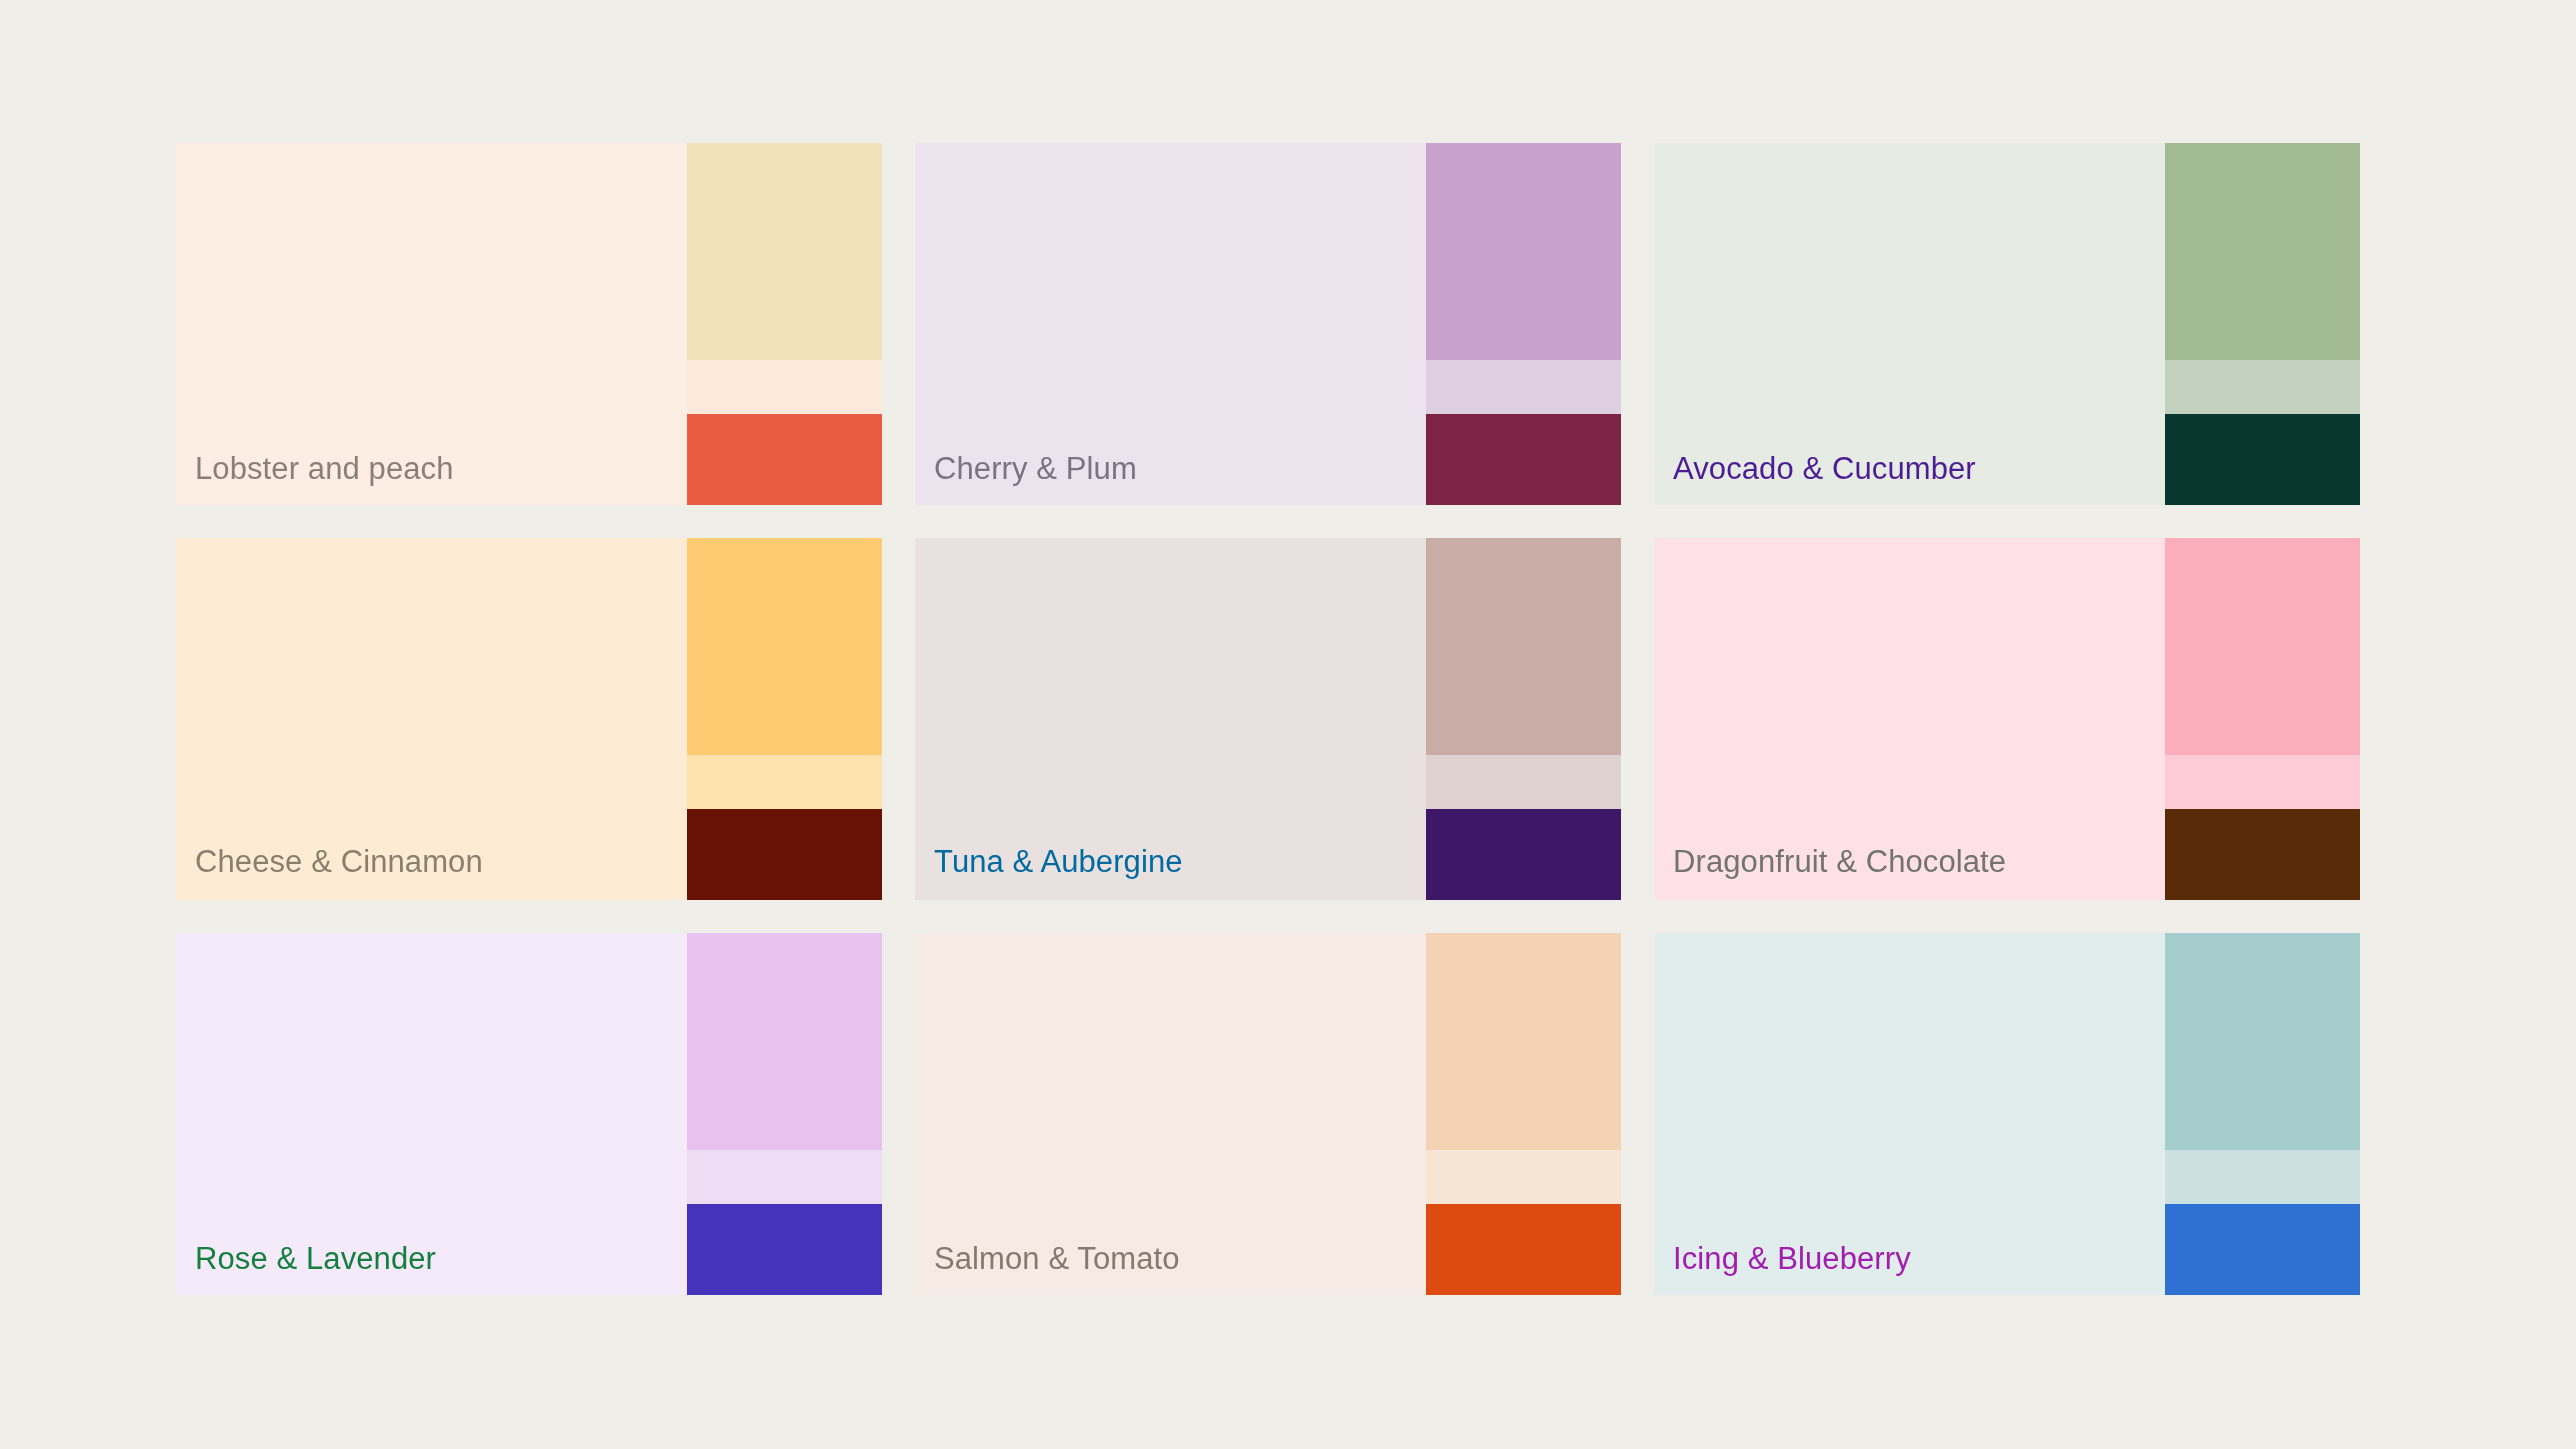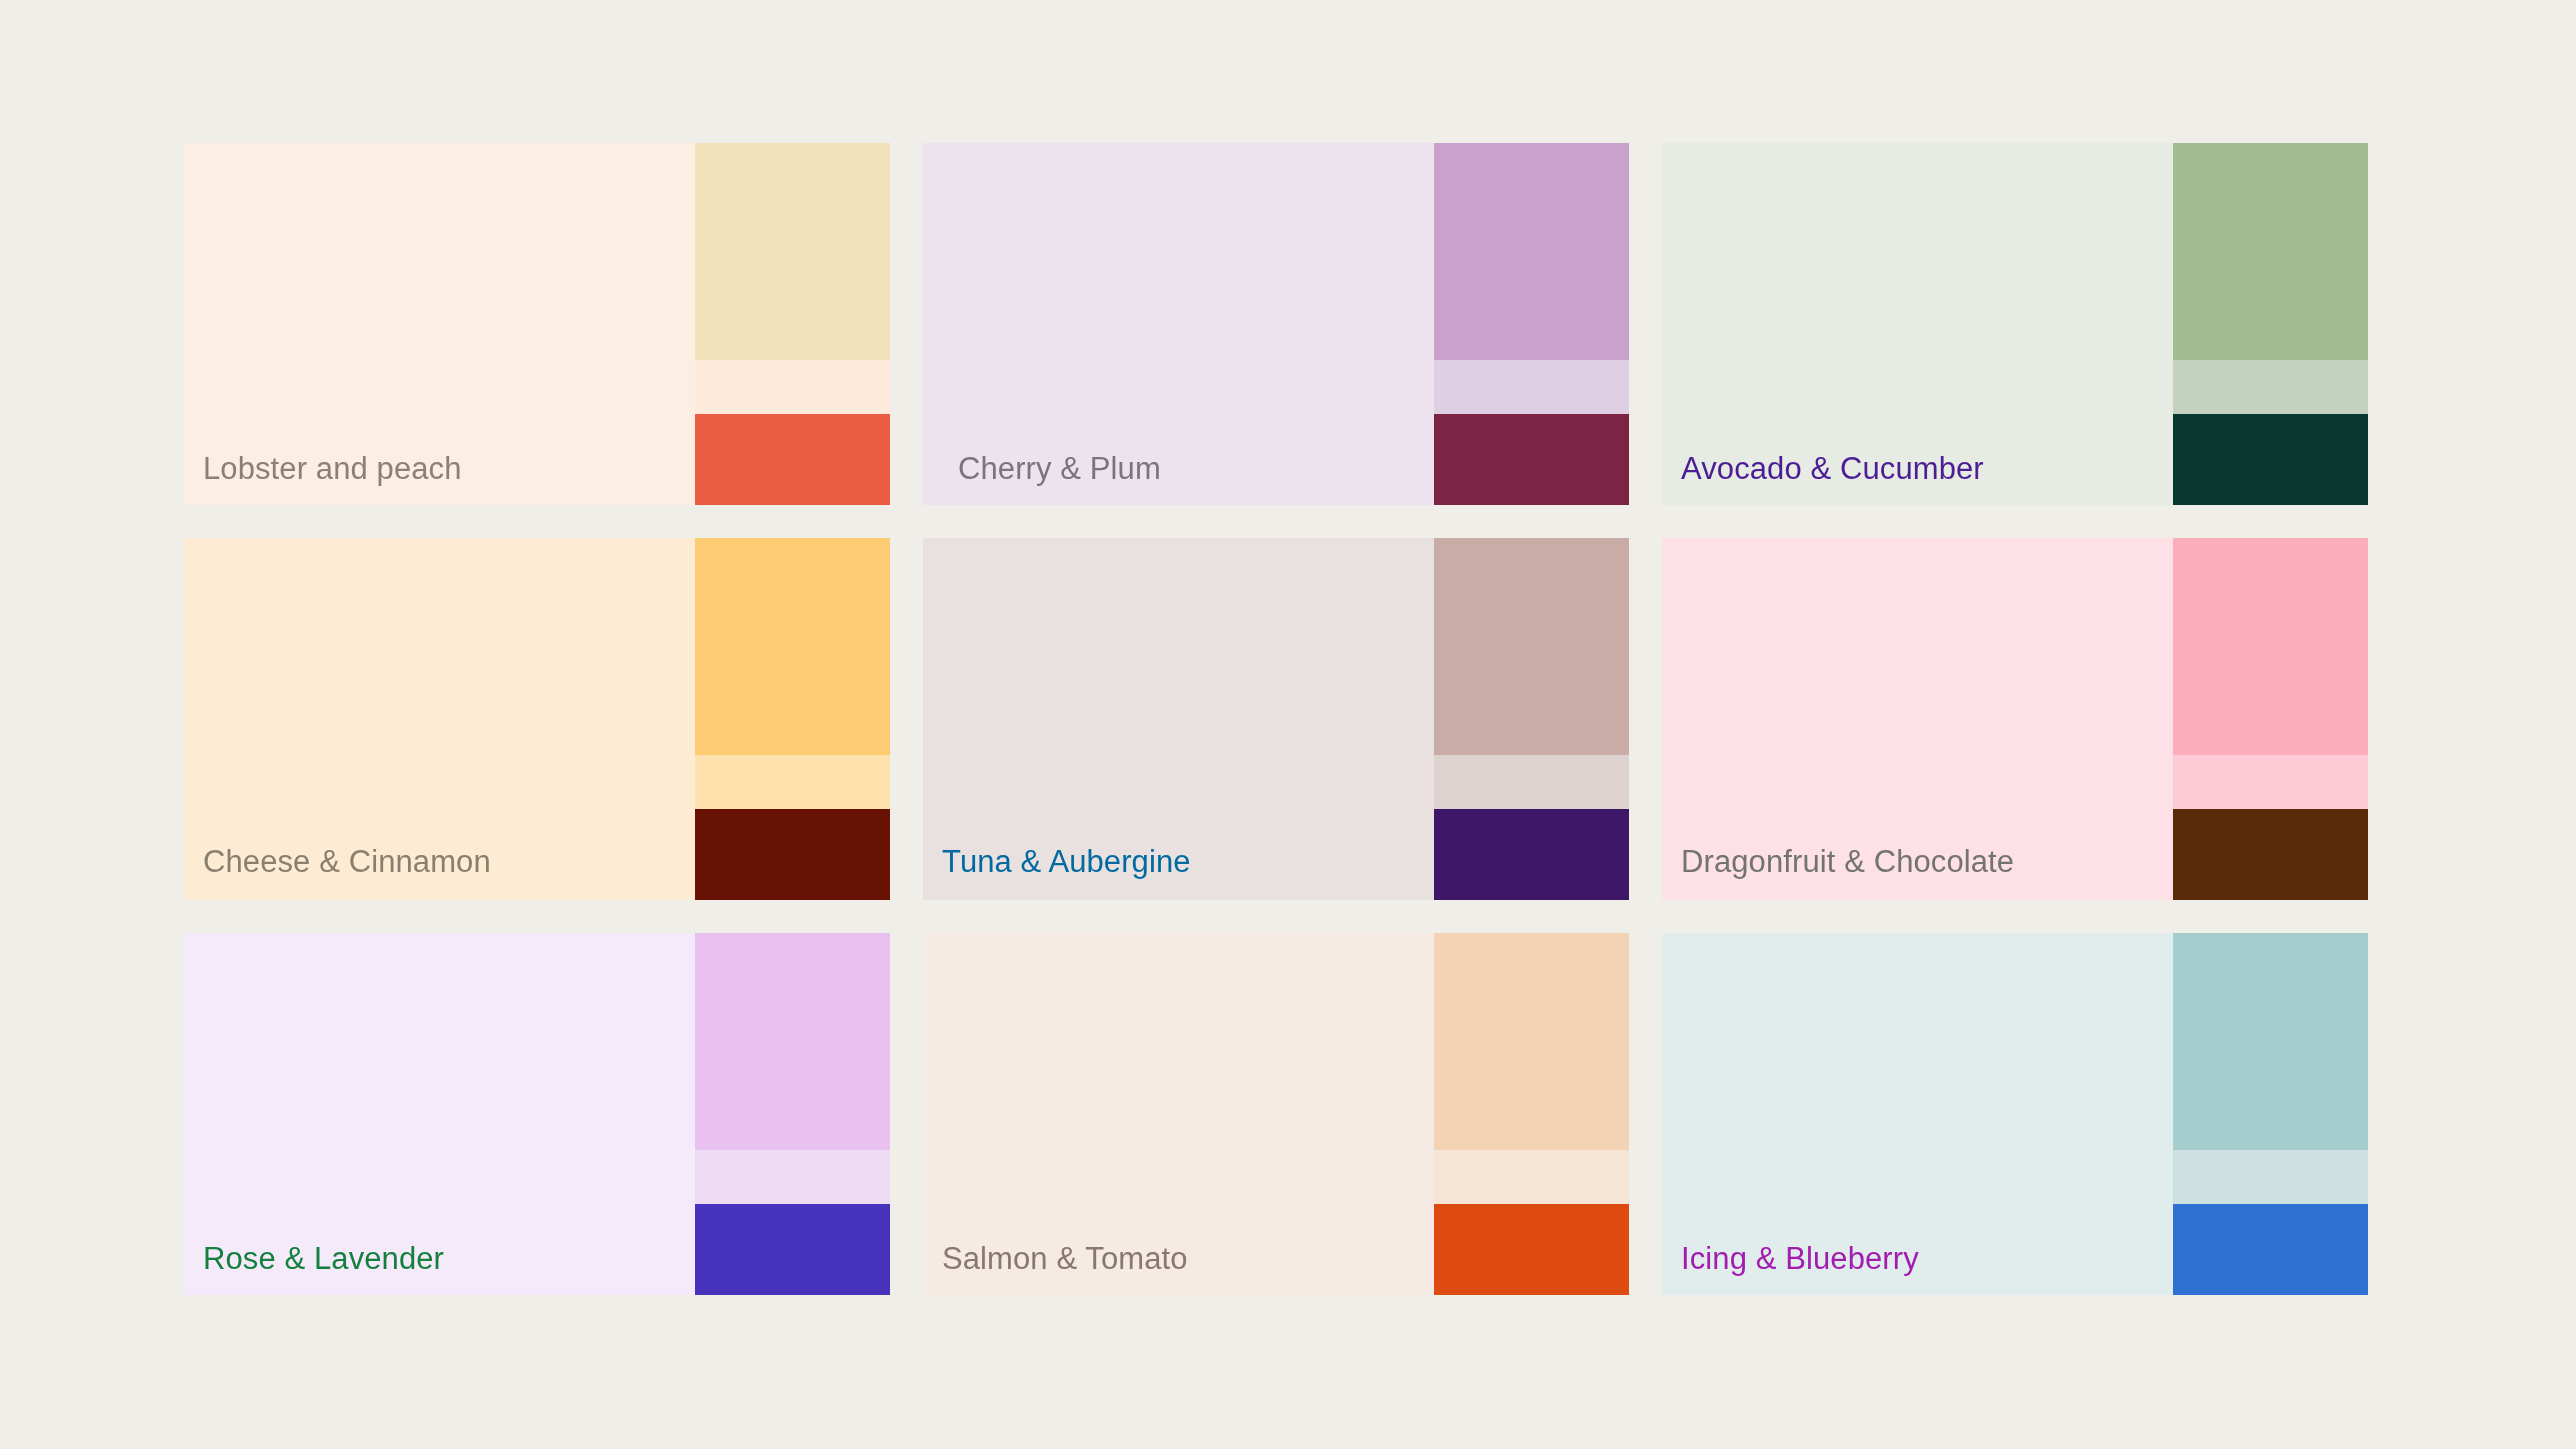--- a/index.html
+++ b/index.html
@@ -15,21 +15,21 @@
     background: #efeee9;
   }
   #stage {
     position: relative;
     width: 2576px;
     height: 1450px;
     background: #efeee9;
   }
   .grid {
     position: absolute;
-    left: 184px;
+    left: 176px;
     top: 143px;
     width: 2198px;
     display: grid;
     grid-template-columns: 706px 706px 706px;
     grid-template-rows: 362px 362px 362px;
     column-gap: 36px;
     row-gap: 38px;
     gap: 33px;
   }
   .palette-card {
@@ -85,21 +85,21 @@
       <div class="card-label" style="color: rgb(138, 128, 120);">Lobster and peach</div>
     </div>
 
     <div class="palette-card row-1">
       <div class="card-base" style="background-color: rgb(237, 227, 239);"></div>
       <div class="swatch-stack">
         <div class="swatch swatch-mid" style="background-color: rgb(201, 161, 205);"></div>
         <div class="swatch swatch-tint" style="background-color: rgb(222, 208, 226);"></div>
         <div class="swatch swatch-deep" style="background-color: rgb(125, 35, 67);"></div>
       </div>
-      <div class="card-label" style="color: rgb(123, 116, 128); margin-left: 16px;">Cherry &amp; Plum</div>
+      <div class="card-label" style="color: rgb(123, 116, 128);">Cherry &amp; Plum</div>
     </div>
 
     <div class="palette-card row-1">
       <div class="card-base" style="background-color: rgb(230, 236, 228);"></div>
       <div class="swatch-stack">
         <div class="swatch swatch-mid" style="background-color: rgb(163, 187, 146);"></div>
         <div class="swatch swatch-tint" style="background-color: rgb(196, 209, 190);"></div>
         <div class="swatch swatch-deep" style="background-color: rgb(7, 55, 46);"></div>
       </div>
       <div class="card-label" style="color: #4c1d95;">Avocado &amp; Cucumber</div>

